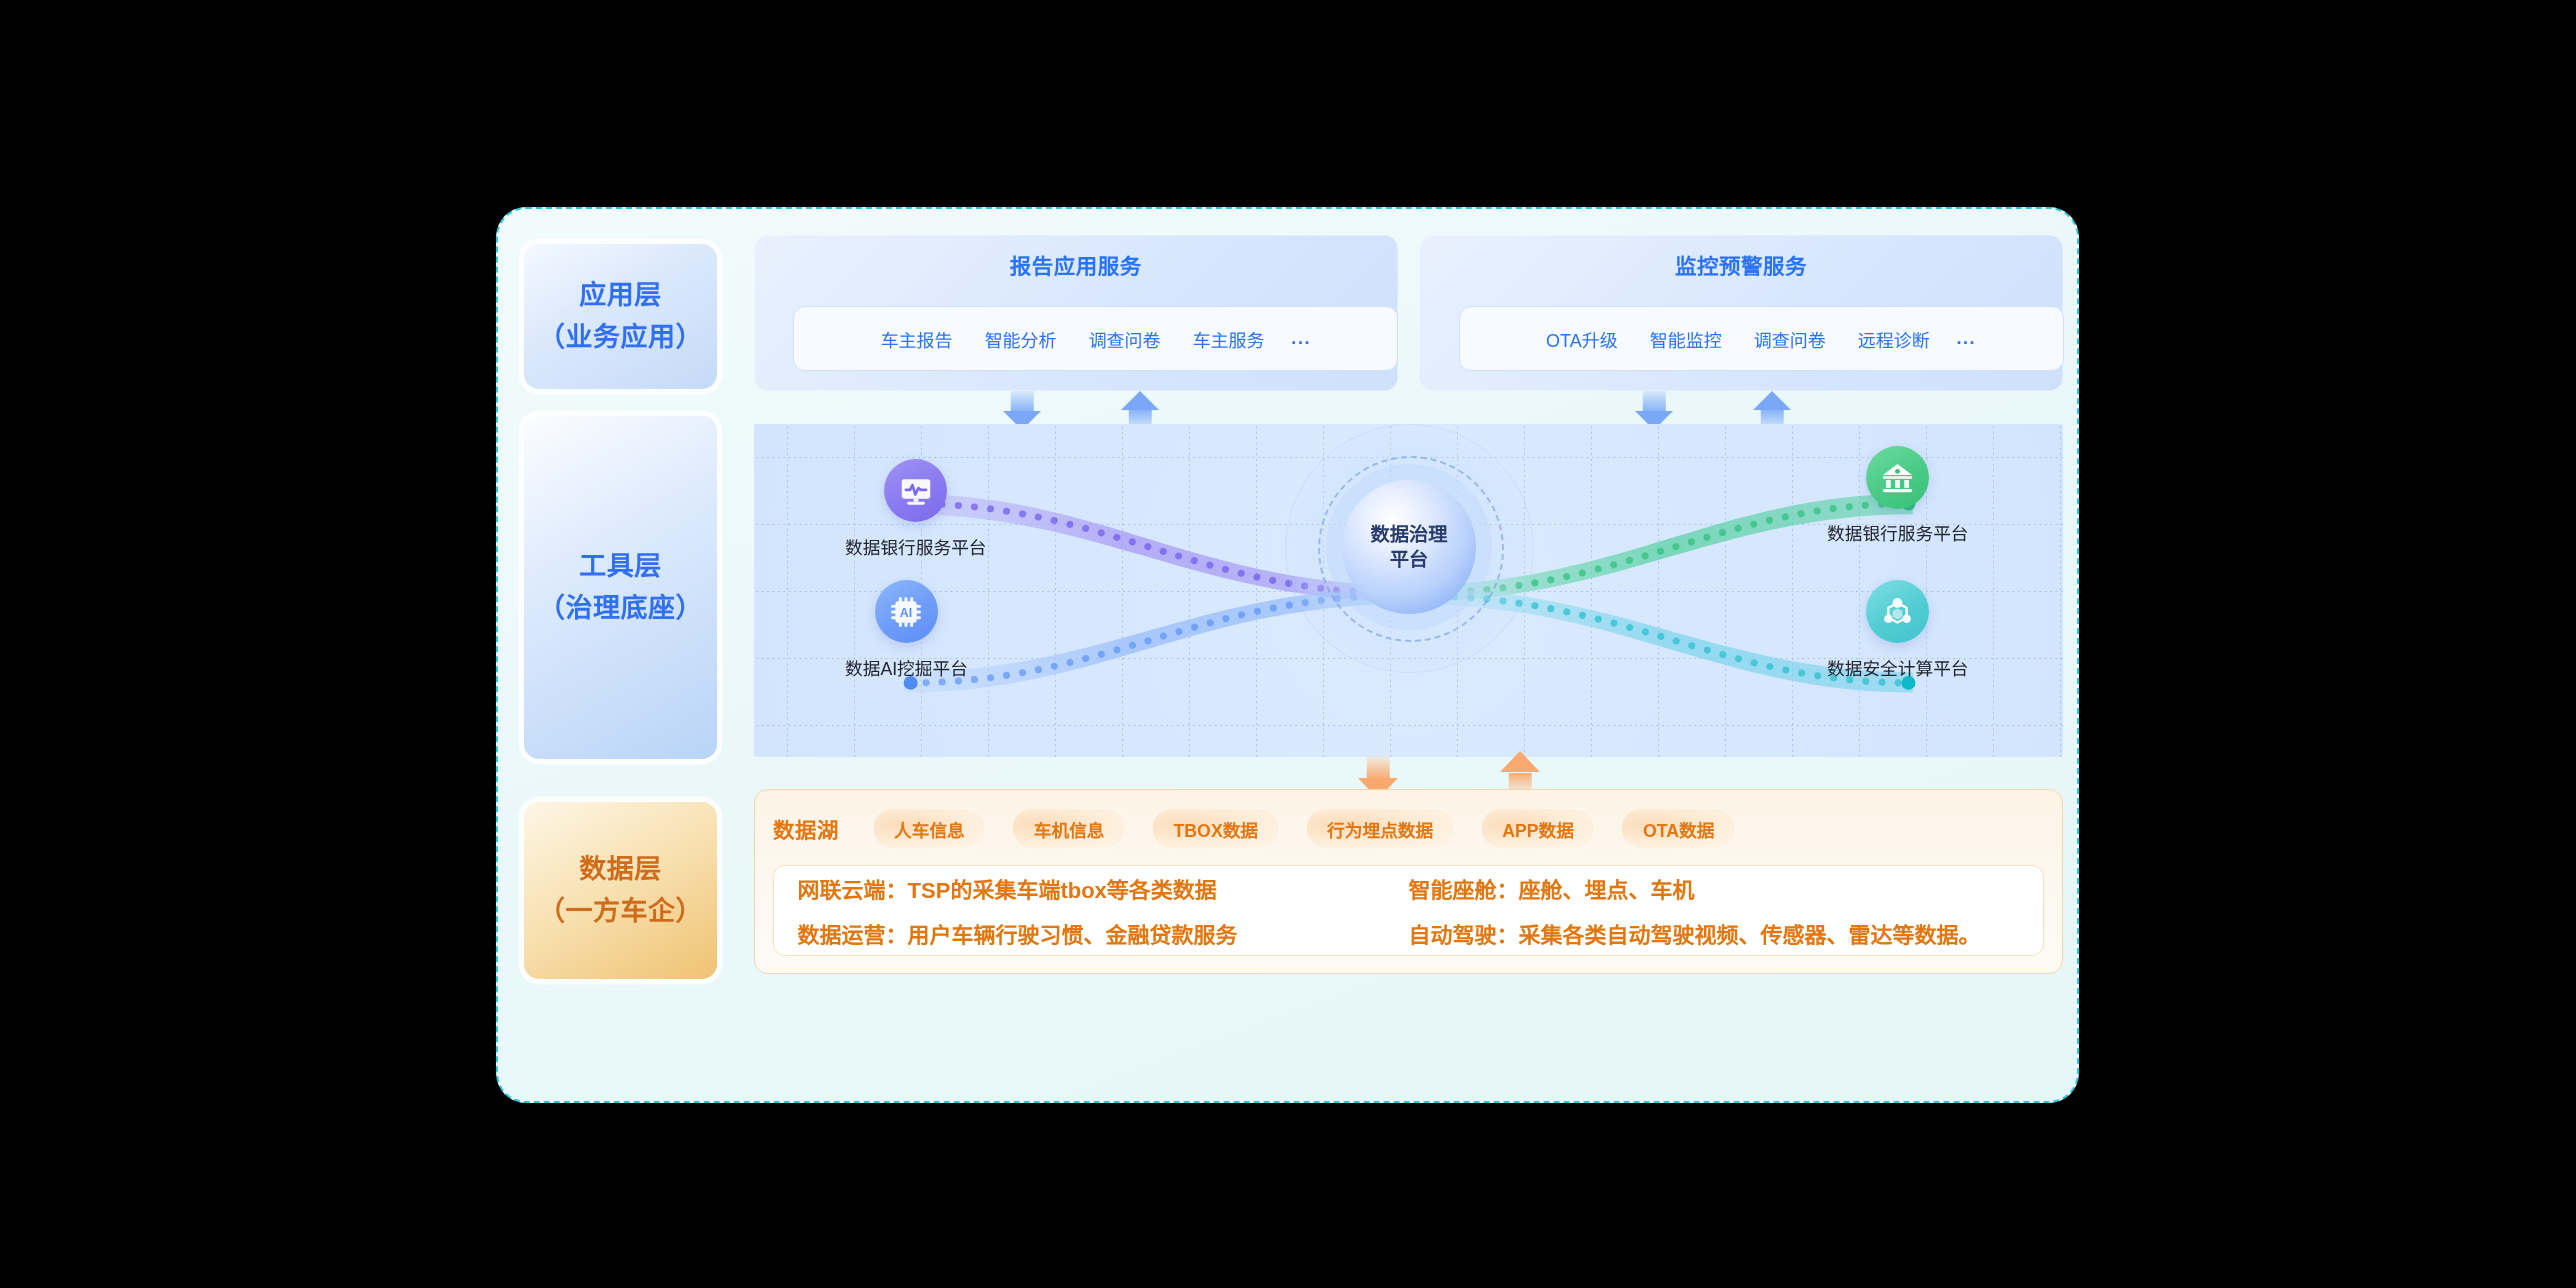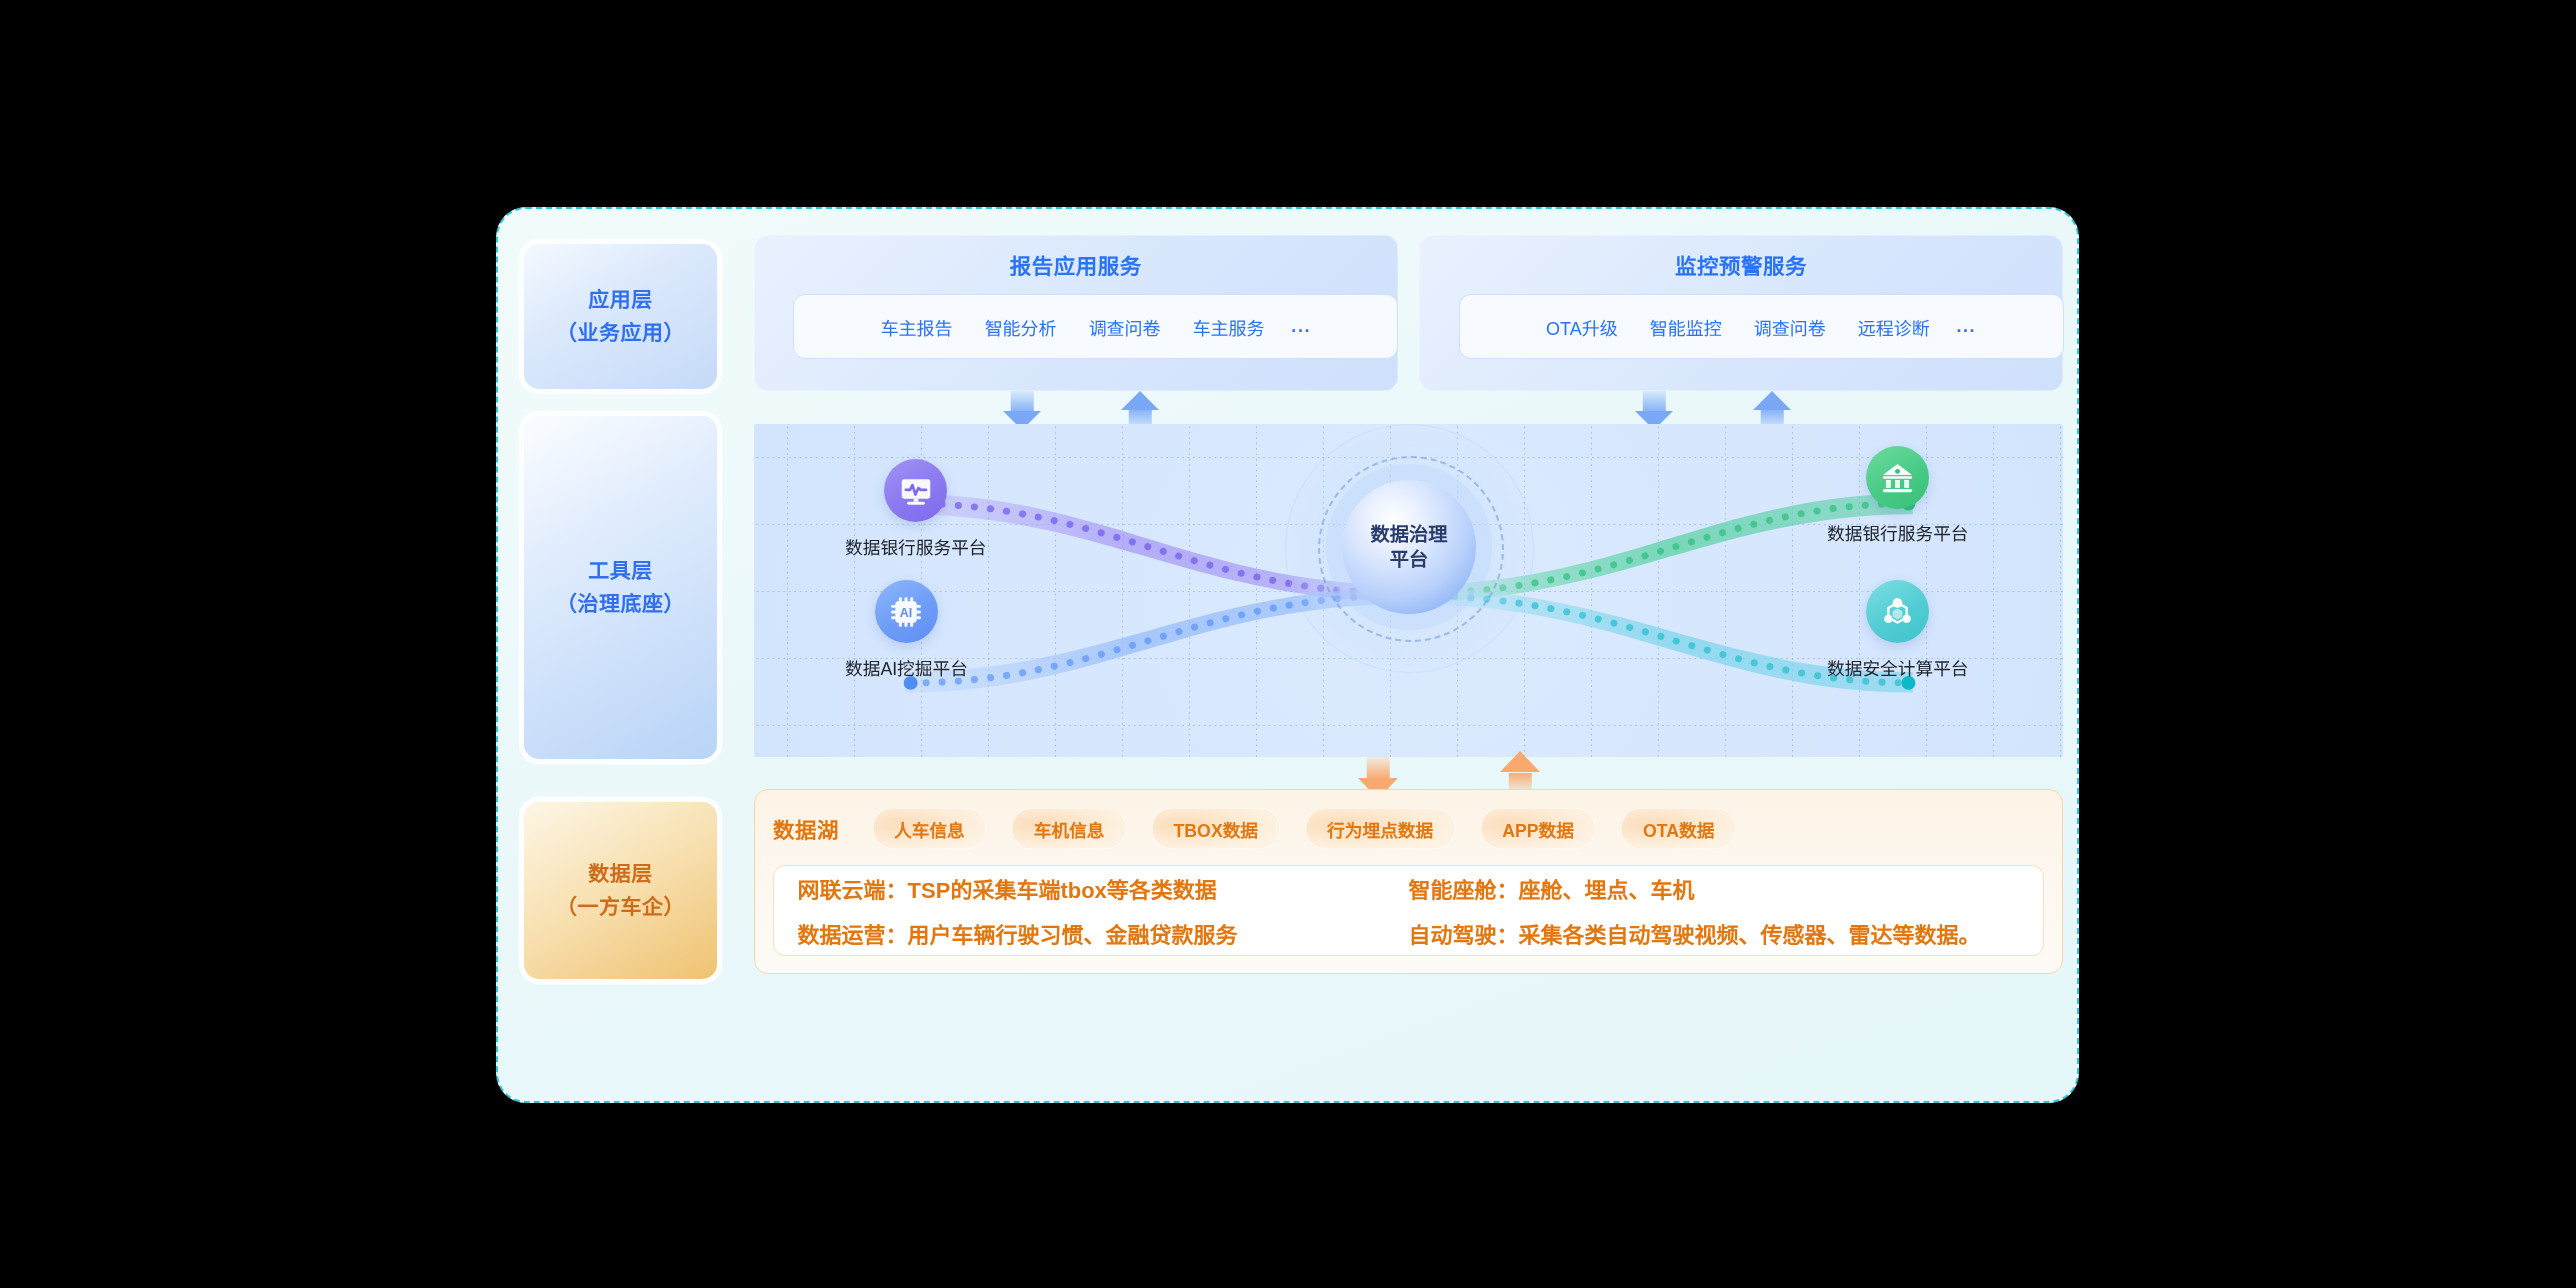--- a/index.html
+++ b/index.html
@@ -25,21 +25,21 @@
   
   .rail{
     position:absolute;
     left:26px;
     width:193px;
     box-sizing:border-box;
     border-radius:15px;
     display:flex;align-items:center;justify-content:center;
     text-align:center;
     line-height:1.55;
-    font-size:21px;
+    font-size:27px;
     font-weight:700;
     letter-spacing:0.5px;
     box-shadow:0 0 0 5.4px rgba(255,255,255,.85);
   }
   .rail span{display:block;}
   #rail-app{
     top:35px;height:145px;
     background:linear-gradient(150deg,#f4f9ff 0%,#dce9fc 40%,#c5daf8 100%);
     color:#2f6ff0;
   }
@@ -69,20 +69,21 @@
     display:flex; gap:21.5px;
   }
   .app-card{
     flex:1;
     box-sizing:border-box;
     border-radius:14px;
     background:linear-gradient(135deg,#e9f1fe 0%,#d7e6fd 60%,#cfe0fc 100%);
     padding:14px 19.3px 16px 19.3px;
     display:flex;flex-direction:column;align-items:center;
     box-shadow:inset 0 0 0 0.5px rgba(255,255,255,.6);
+    gap:12px;
   }
   .app-card-title{
     font-size:21.5px;font-weight:700;color:#2a73f5;
     letter-spacing:0.5px;margin-bottom:14px;
   }
   .app-chip-box{
     width:100%;box-sizing:border-box;
     background:#f7faff;
     border:1.6px solid #cfe0fc;
     border-radius:11.8px;

